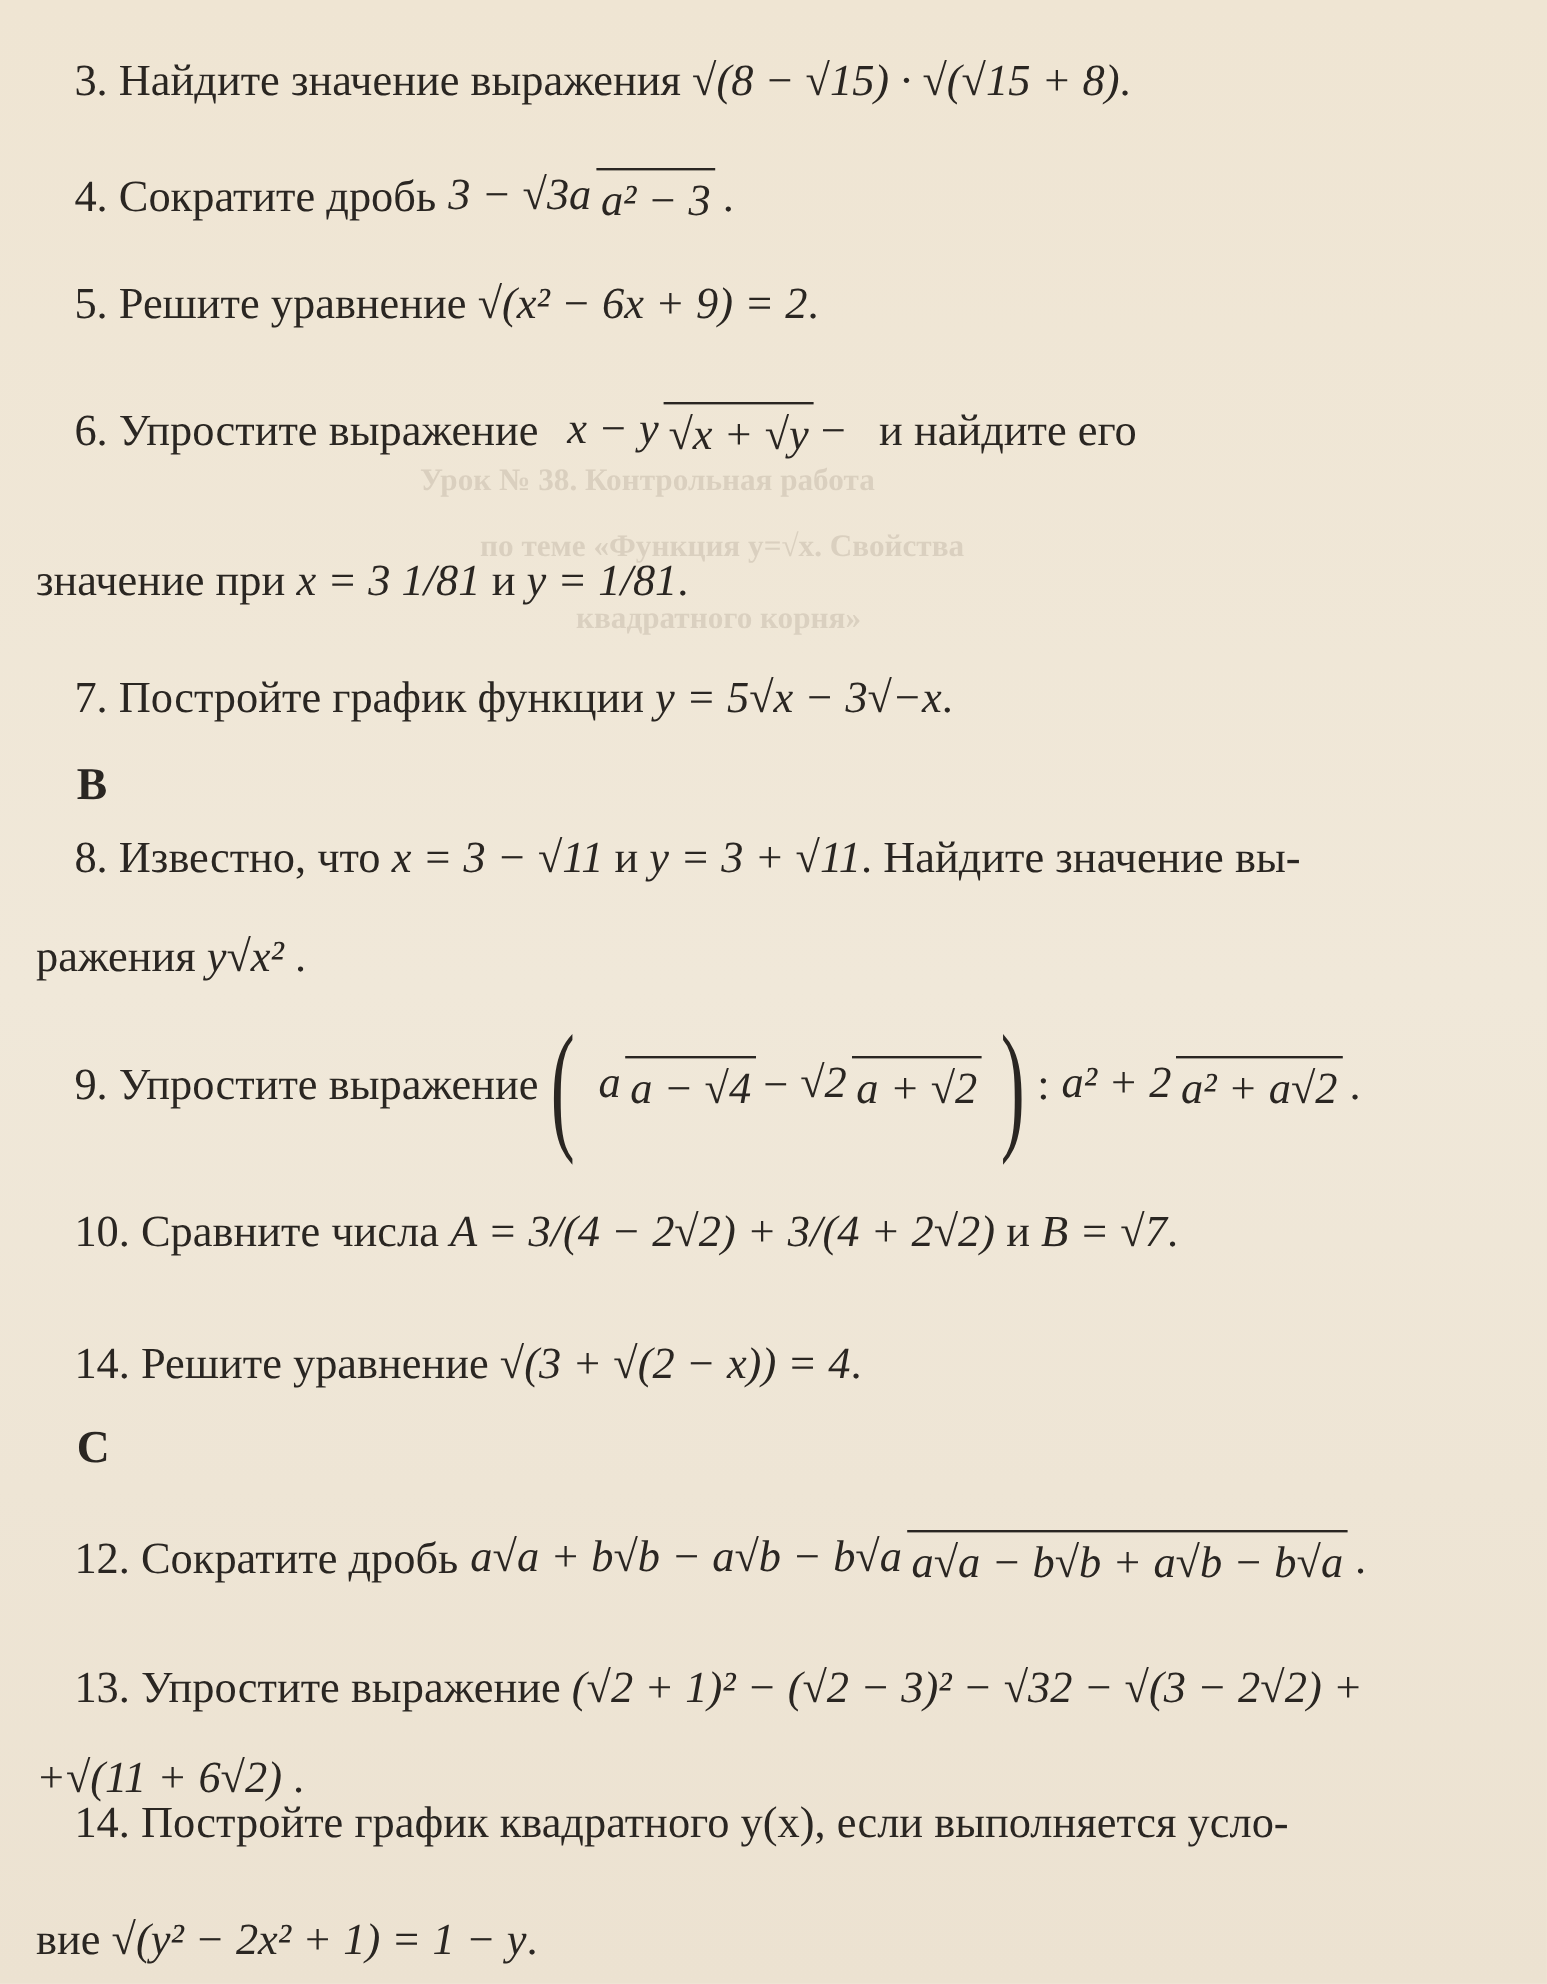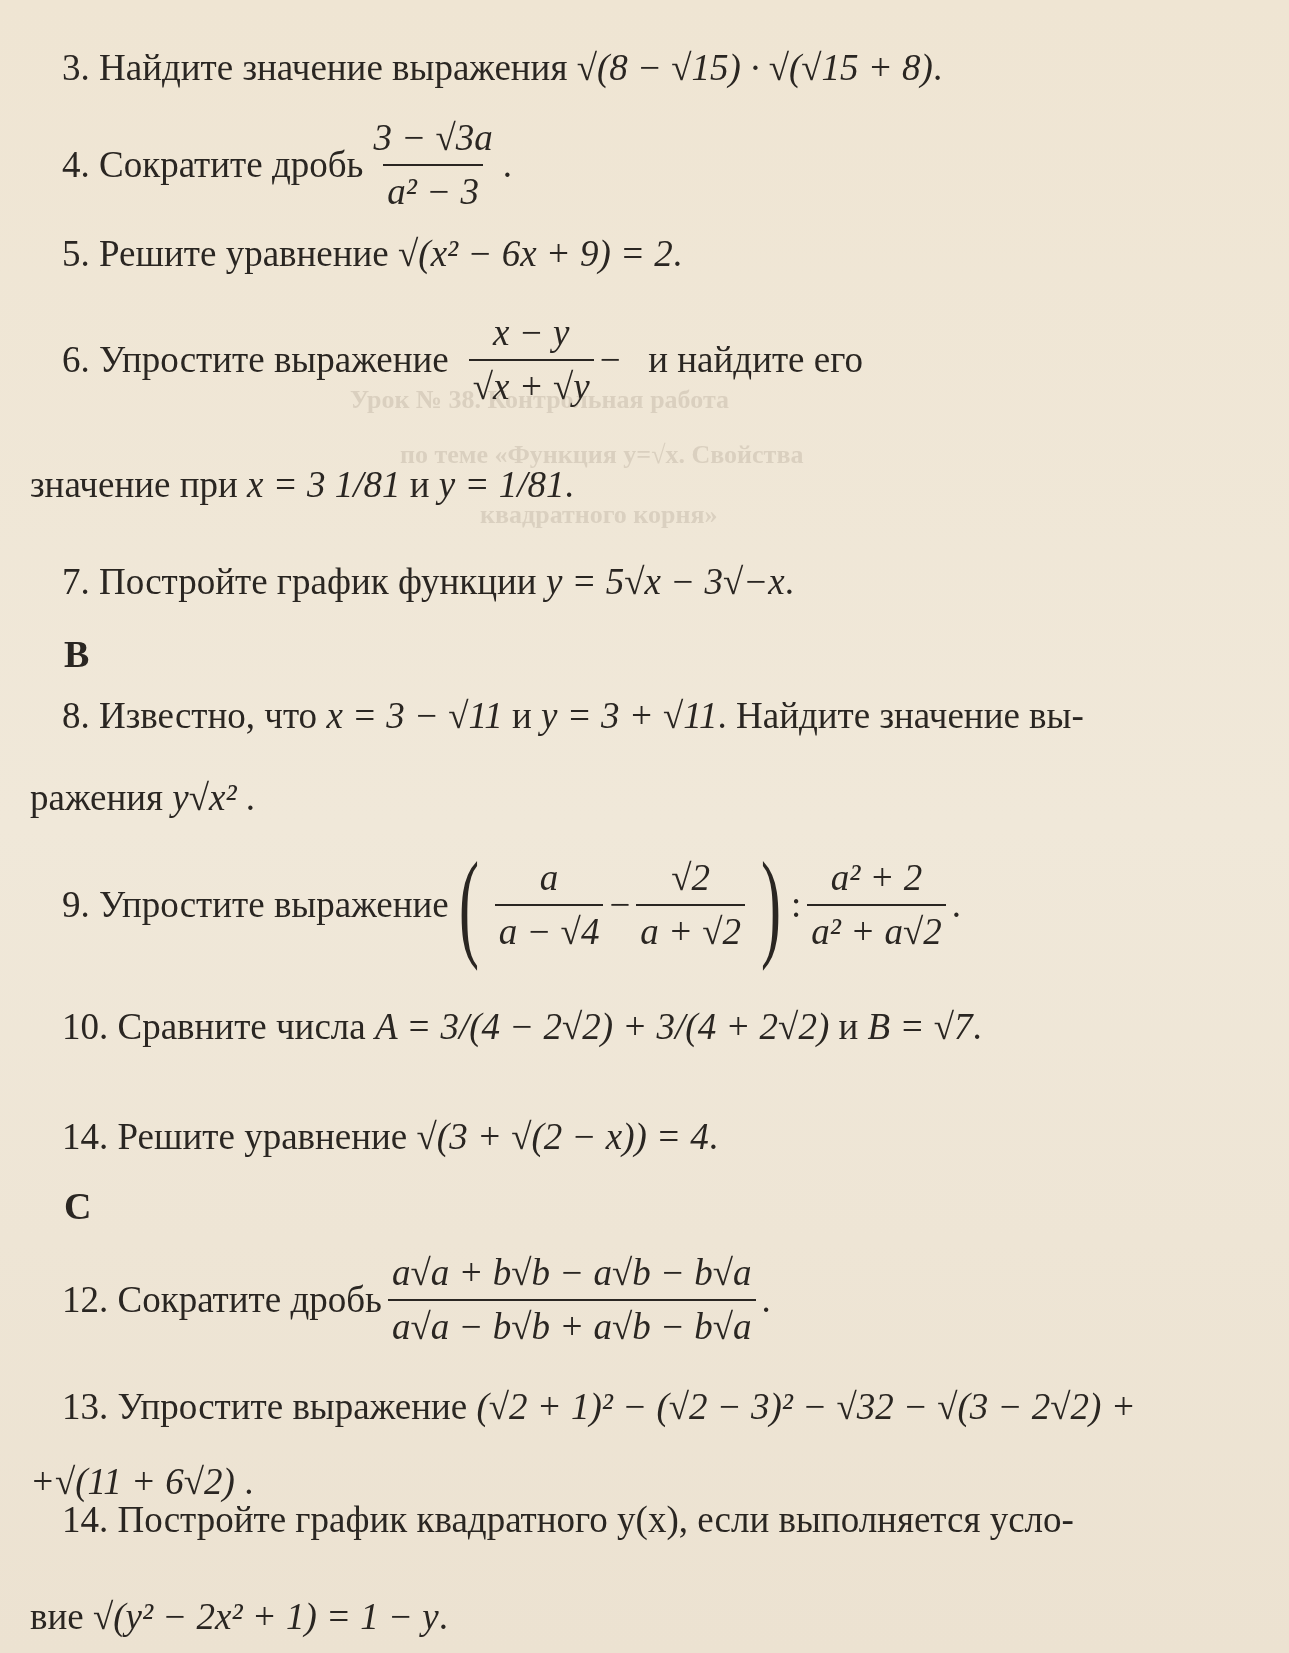--- a/index.html
+++ b/index.html
@@ -19,21 +19,21 @@
     white-space:nowrap;
   }
   .line {
     position:absolute; font-size:37px; line-height:44px; white-space:nowrap;
     display:flex; align-items:center;
   }
   .num { font-weight:normal; }
   .txt { }
   .m { font-style:italic; }
   .sec { position:absolute; font-size:38px; font-weight:bold; }
-  .frac { display:inline-flex; flex-direction:column; align-items:center; vertical-align:middle; margin:0 6px; }
+  .frac { display:inline-flex; align-items:center; vertical-align:middle; margin:0 6px; }
   .frac .n { padding:0 4px 4px; }
   .frac .d { border-top:2px solid #2a2622; padding:4px 4px 0; }
   .paren { font-size:120px; line-height:120px; font-weight:100; transform:scaleX(0.5); display:inline-block; }
 </style>
 </head>
 <body>
 
 <div class="page">
 
   <div class="ghost" style="left:350px;top:385px;">Урок № 38. Контрольная работа</div>

